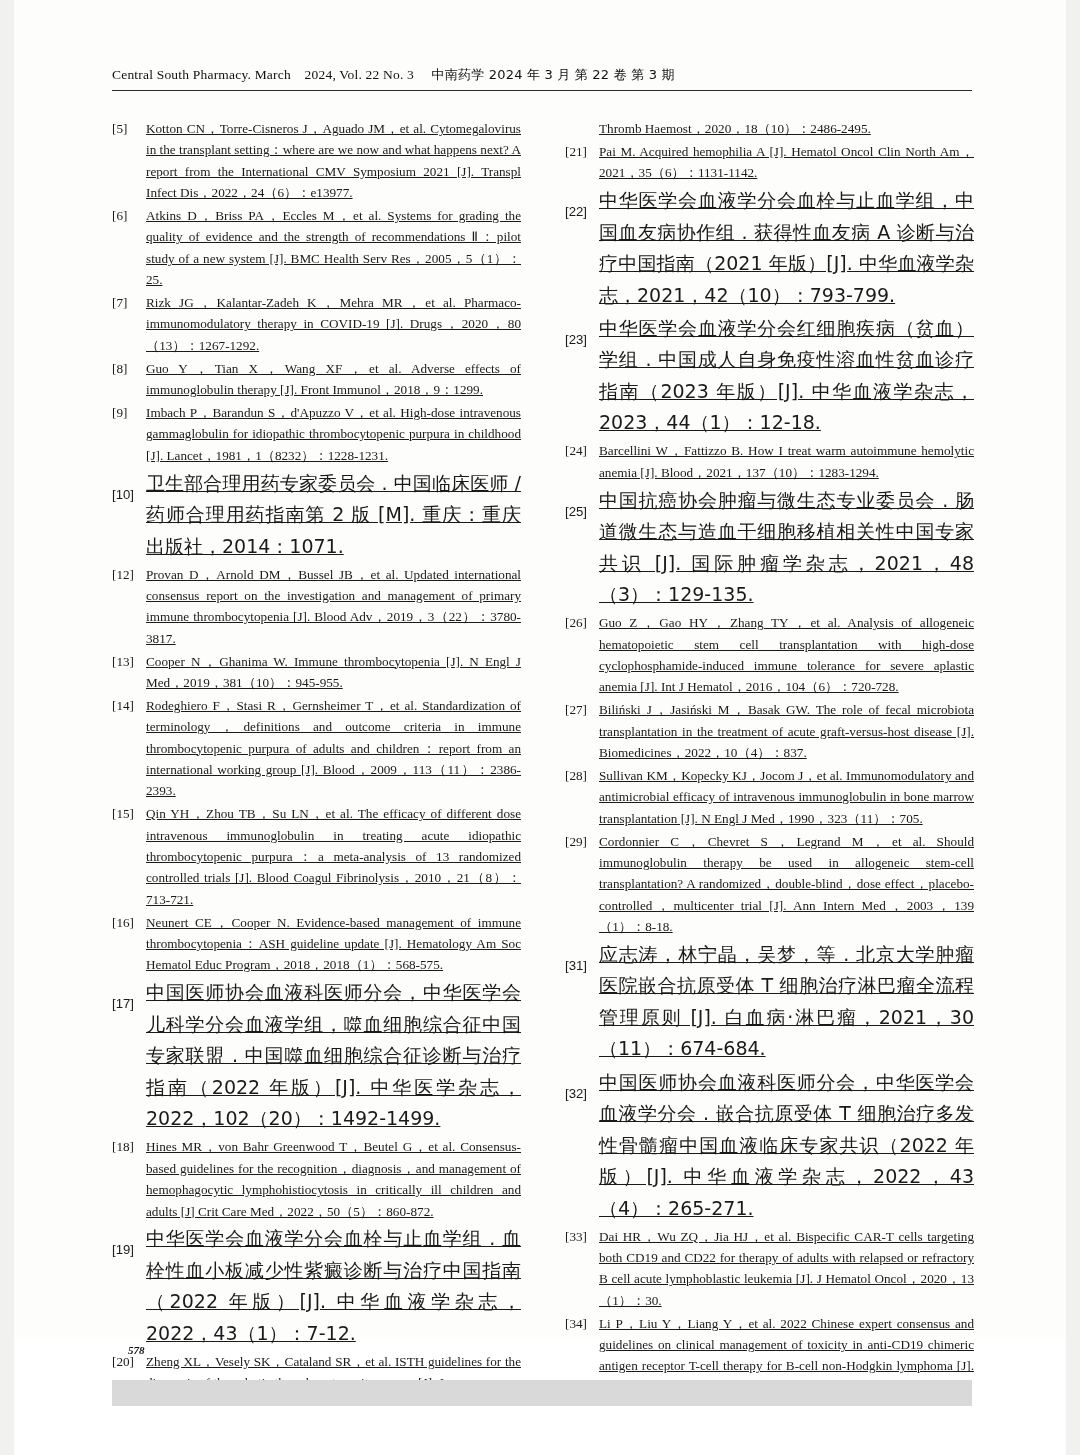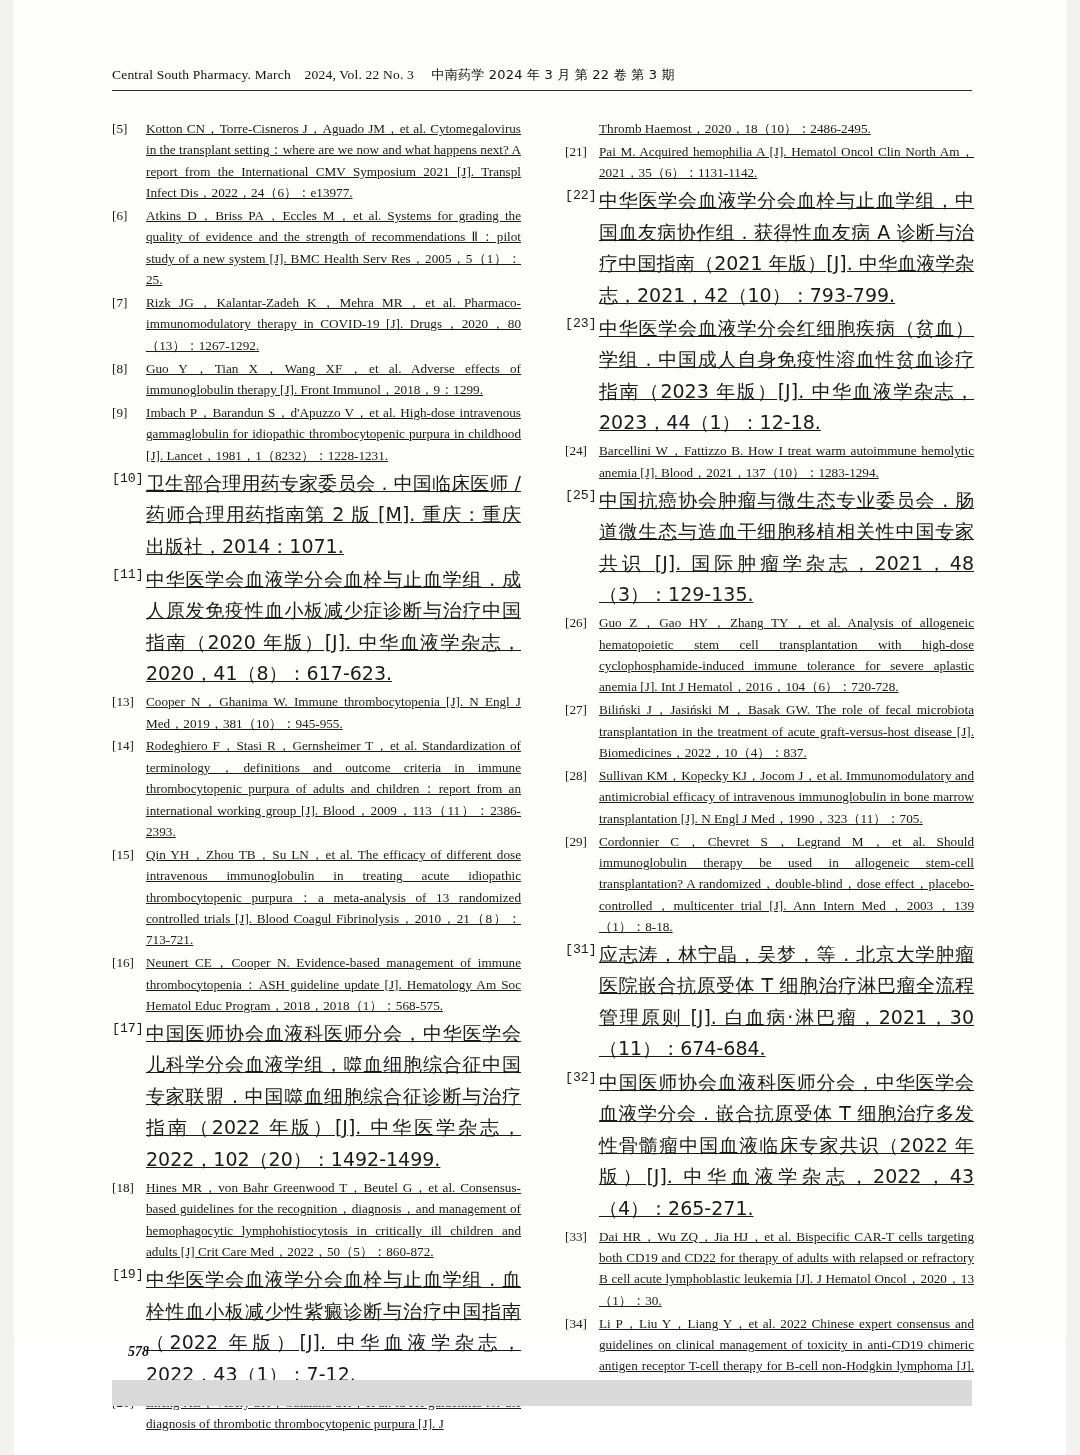--- a/index.html
+++ b/index.html
@@ -78,39 +78,40 @@
     text-justify: inter-ideograph;
     hyphens: auto;
     text-decoration: underline;
   }
   .ref.cn .body {
     font-family: "DejaVu Sans", sans-serif;
     font-size: 19px;
     line-height: 1.66;
   }
   .ref.cn .num {
-    font-family: Liberation Mono, monospace;
+    font-family: Liberation Sans, sans-serif;
     font-size: 13.2px;
+    margin-top: 16px;
   }
   .footer-band {
     position: absolute;
     left: 112px;
     top: 1380px;
     width: 860px;
     height: 26px;
     background: #d9d9d9;
   }
   .footer-page {
     position: absolute;
     left: 128px;
     top: 1344px;
     font-family: "Liberation Serif", serif;
     font-weight: bold;
     font-style: italic;
-    font-size: 14px;
+    font-size: 11px;
     color: #111;
   }
   .edge-left {
     position: absolute;
     left: 0;
     top: 0;
     width: 14px;
     height: 1455px;
     background: #f1f1ef;
   }
@@ -156,23 +157,23 @@
           <span class="body">Guo Y，Tian X，Wang XF，et al. Adverse effects of immunoglobulin therapy [J]. Front Immunol，2018，9：1299.</span>
         </div>
         <div class="ref">
           <span class="num">[9]</span>
           <span class="body">Imbach P，Barandun S，d'Apuzzo V，et al. High-dose intravenous gammaglobulin for idiopathic thrombocytopenic purpura in childhood [J]. Lancet，1981，1（8232）：1228-1231.</span>
         </div>
         <div class="ref cn">
           <span class="num">[10]</span>
           <span class="body">卫生部合理用药专家委员会 . 中国临床医师 / 药师合理用药指南第 2 版 [M]. 重庆：重庆出版社，2014：1071.</span>
         </div>
-        <div class="ref cn">
-          <span class="num">[11]</span>
-          <span class="body">中华医学会血液学分会血栓与止血学组 . 成人原发免疫性血小板减少症诊断与治疗中国指南（2020 年版）[J]. 中华血液学杂志，2020，41（8）：617-623.</span>
+        <div class="ref">
+          <span class="num">[12]</span>
+          <span class="body">Provan D，Arnold DM，Bussel JB，et al. Updated international consensus report on the investigation and management of primary immune thrombocytopenia [J]. Blood Adv，2019，3（22）：3780-3817.</span>
         </div>
         <div class="ref">
           <span class="num">[13]</span>
           <span class="body">Cooper N，Ghanima W. Immune thrombocytopenia [J]. N Engl J Med，2019，381（10）：945-955.</span>
         </div>
         <div class="ref">
           <span class="num">[14]</span>
           <span class="body">Rodeghiero F，Stasi R，Gernsheimer T，et al. Standardization of terminology，definitions and outcome criteria in immune thrombocytopenic purpura of adults and children：report from an international working group [J]. Blood，2009，113（11）：2386-2393.</span>
         </div>
         <div class="ref">

